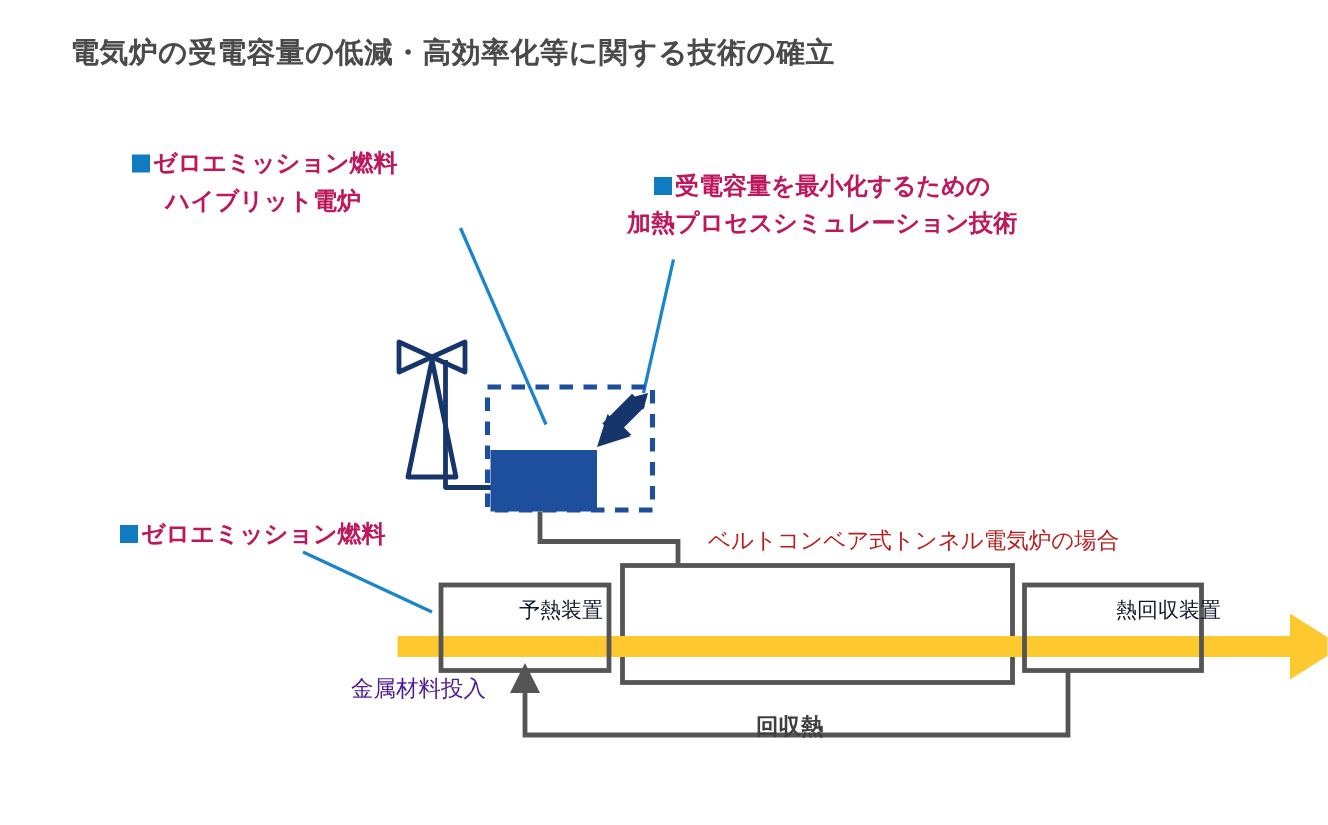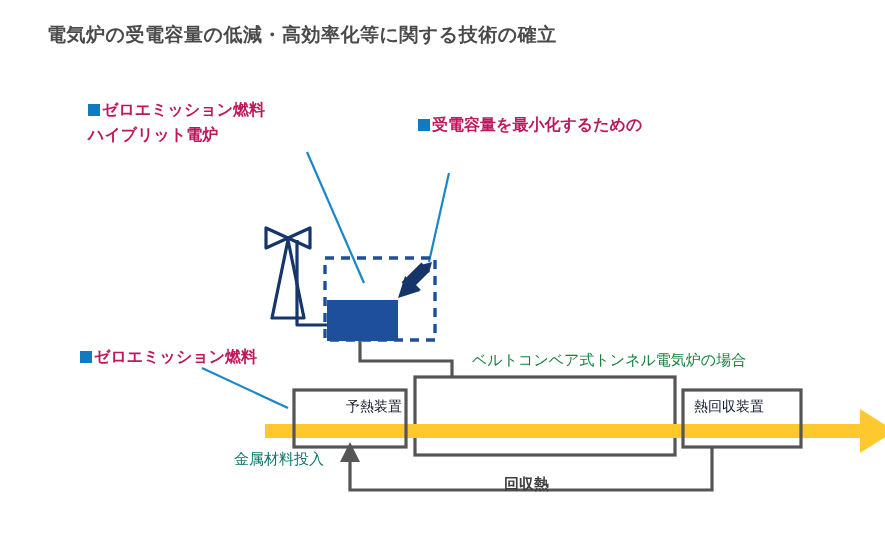--- a/index.html
+++ b/index.html
@@ -56,21 +56,21 @@
     top: 112px;
     text-align: center;
   }
   #annot-heat {
     left: 58px;
     top: 344px;
   }
   .annot-line2 {
     display: block;
   }
-  #annot-fuel .annot-line2 { text-align: left; padding-right: 2px; }
+  #annot-fuel .annot-line2 { text-align: center; padding-right: 2px; }
 
   
   #art {
     position: absolute;
     left: 0;
     top: 0;
     width: 885px;
     height: 550px;
   }
   
@@ -80,38 +80,38 @@
     color: #0f172a;
     white-space: nowrap;
     text-align: right;
   }
   #label-preheat {
     left: 276px;
     top: 398px;
     width: 104px;
   }
   #label-recover {
-    left: 630px;
+    left: 680px;
     top: 398px;
     width: 112px;
   }
   #caption-tunnel {
     position: absolute;
     left: 450px;
     top: 351px;
     font-size: 15px;
-    color: #15803d;
+    color: #b91c1c;
     white-space: nowrap;
   }
   #label-input {
     position: absolute;
     left: 212px;
     top: 450px;
     font-size: 15px;
-    color: #0f766e;
+    color: #4c1d95;
     white-space: nowrap;
   }
   #label-recovered-heat {
     position: absolute;
     left: 482px;
     top: 475px;
     font-size: 15px;
     color: #3f3f3f;
     white-space: nowrap;
     font-weight: bold;
@@ -164,20 +164,21 @@
 
   </svg>
 
   <div class="annot" id="annot-fuel">
     <span class="sq"></span><span>ゼロエミッション燃料</span>
     <span class="annot-line2">ハイブリット電炉</span>
   </div>
 
   <div class="annot" id="annot-sim">
     <span class="sq"></span><span>受電容量を最小化するための</span>
+    <span class="annot-line2">加熱プロセスシミュレーション技術</span>
   </div>
 
   <div class="annot" id="annot-heat">
     <span class="sq"></span><span>ゼロエミッション燃料</span>
   </div>
 
   <div id="caption-tunnel" class="boxlabel-free">ベルトコンベア式トンネル電気炉の場合</div>
 
   <div class="boxlabel" id="label-preheat">予熱装置</div>
 

